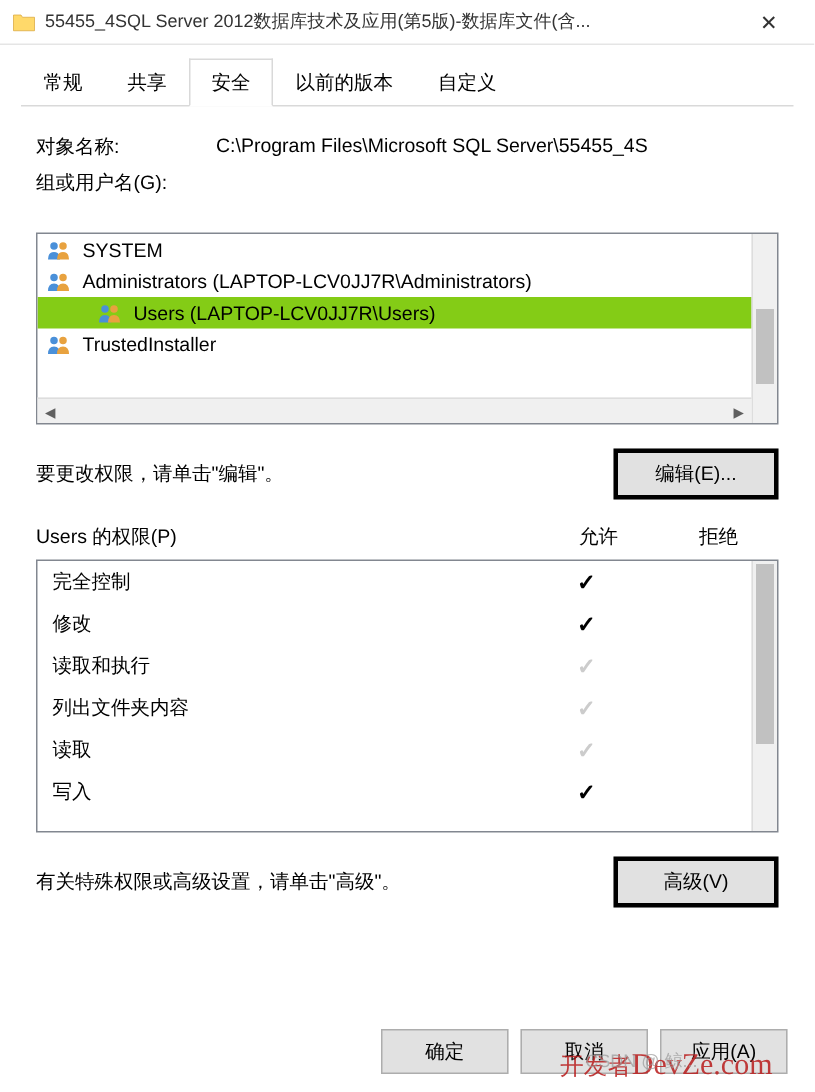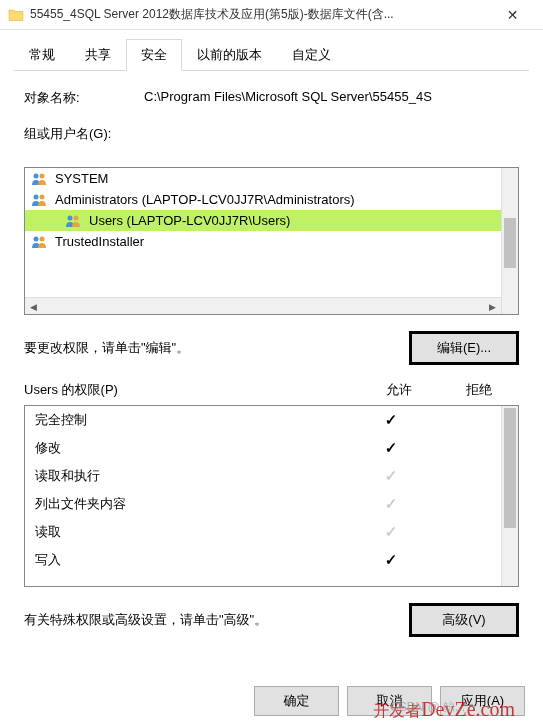--- a/index.html
+++ b/index.html
@@ -11,30 +11,30 @@
     .titlebar-close { width: 45px; height: 30px; display: flex; align-items: center; justify-content: center; color: #333; font-size: 14px; }
     
     .content { padding: 8px 14px 0 14px; }
     
     .tabs { display: flex; border-bottom: 1px solid #d9d9d9; position: relative; }
     .tab { padding: 6px 14px; font-size: 13px; cursor: pointer; border: 1px solid transparent; border-bottom: none; position: relative; bottom: -1px; }
     .tab.active { border: 1px solid #d9d9d9; border-bottom: 1px solid #fff; background: #fff; }
     
     .tab-body { padding: 18px 10px; }
     
-    .row { display: flex; margin-bottom: 18px; }
+    .row { display: flex; margin-bottom: 6px; }
     .label { width: 120px; font-size: 13px; }
     .value { flex: 1; font-size: 13px; white-space: nowrap; overflow: hidden; }
     
     .section-label { font-size: 13px; margin-bottom: 24px; }
     
-    .listbox { border: 1px solid #828790; height: 148px; position: relative; }
+    .listbox { border: 1px solid #828790; height: 128px; position: relative; }
     .list-items { overflow: hidden; height: 110px; }
     .list-item { display: flex; align-items: center; padding: 3px 6px; font-size: 13px; cursor: default; }
-    .list-item.selected { background: #bef264; padding-left: 40px; }
+    .list-item.selected { background: #84cc16; padding-left: 40px; }
     .user-icon { width: 18px; height: 14px; margin-right: 6px; display: inline-block; }
     .user-icon svg { width: 18px; height: 14px; }
     .hscroll { position: absolute; bottom: 0; left: 0; right: 17px; height: 17px; background: #f0f0f0; border-top: 1px solid #ddd; display: flex; }
     .vscroll { position: absolute; right: 0; top: 0; bottom: 0; width: 17px; background: #f0f0f0; border-left: 1px solid #ddd; }
     .vthumb { position: absolute; left: 2px; right: 2px; top: 50px; height: 50px; background: #c1c1c1; }
     .scroll-arrow { width: 17px; height: 17px; display: flex; align-items: center; justify-content: center; font-size: 9px; color: #606060; }
     .hscroll-track { flex: 1; }
     
     .action-row { display: flex; align-items: center; margin: 16px 0; }
     .action-text { flex: 1; font-size: 13px; }

